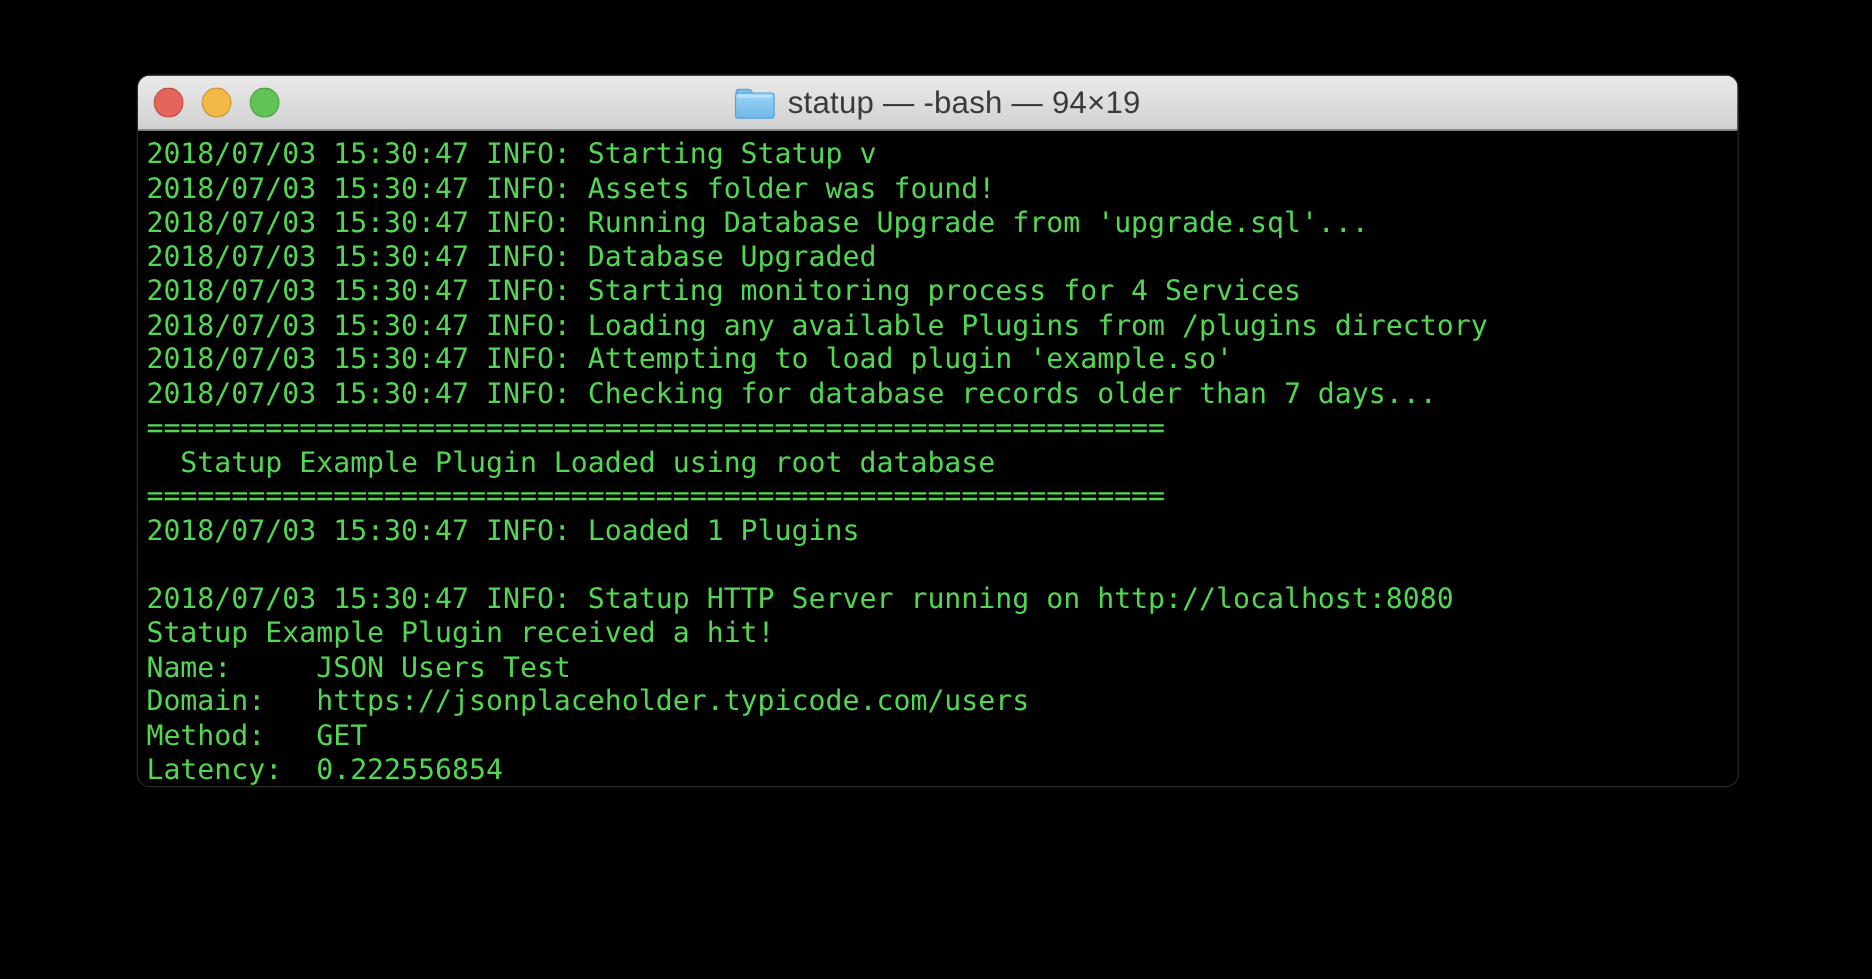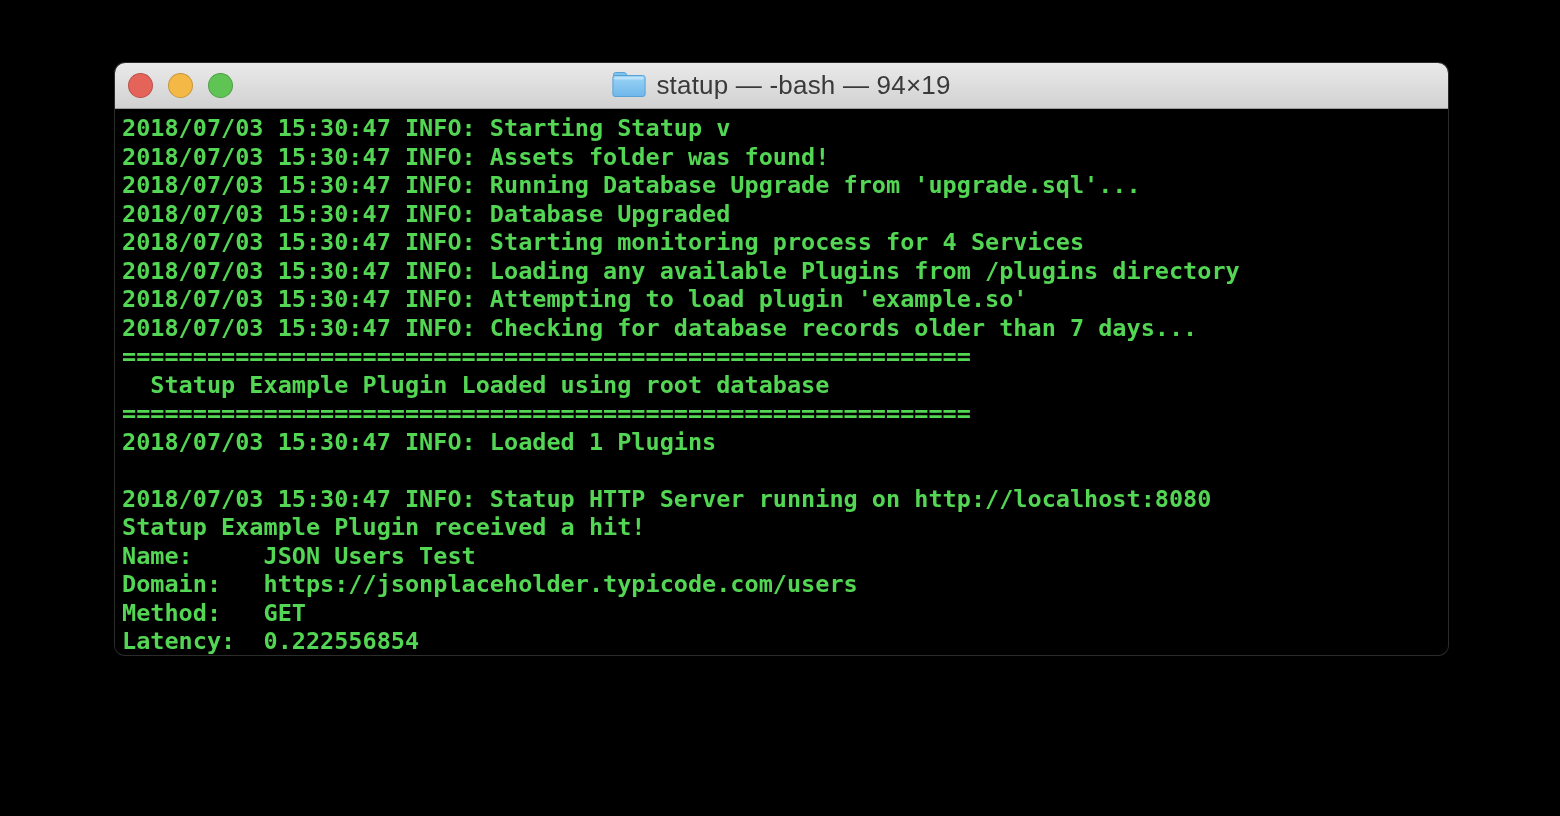--- a/index.html
+++ b/index.html
@@ -48,40 +48,40 @@
   .light {
     width: 25px;
     height: 25px;
     border-radius: 50%;
     box-sizing: border-box;
     border: 1px solid rgba(0,0,0,0.18);
     padding: 0;
   }
   .title-group {
     display: flex;
-    align-items: flex-start;
+    align-items: center;
     gap: 10px;
   }
   .title-text {
     font-family: "Liberation Sans", sans-serif;
     font-size: 26px;
     font-weight: 400;
     color: #3a3a3a;
     letter-spacing: 0.2px;
   }
   .folder-icon-svg {
     display: block;
   }
   .terminal {
     padding: 5px 0 0 7px;
     font-family: "DejaVu Sans Mono", monospace;
     font-size: 23.5px;
     line-height: 28.5px;
     white-space: pre;
-    font-weight: bold;
+    font-weight: normal;
     letter-spacing: 0;
   }
   .terminal .line {
     min-height: 28.5px;
   }
 </style>
 </head>
 <body>
 
 <div class="desktop">

